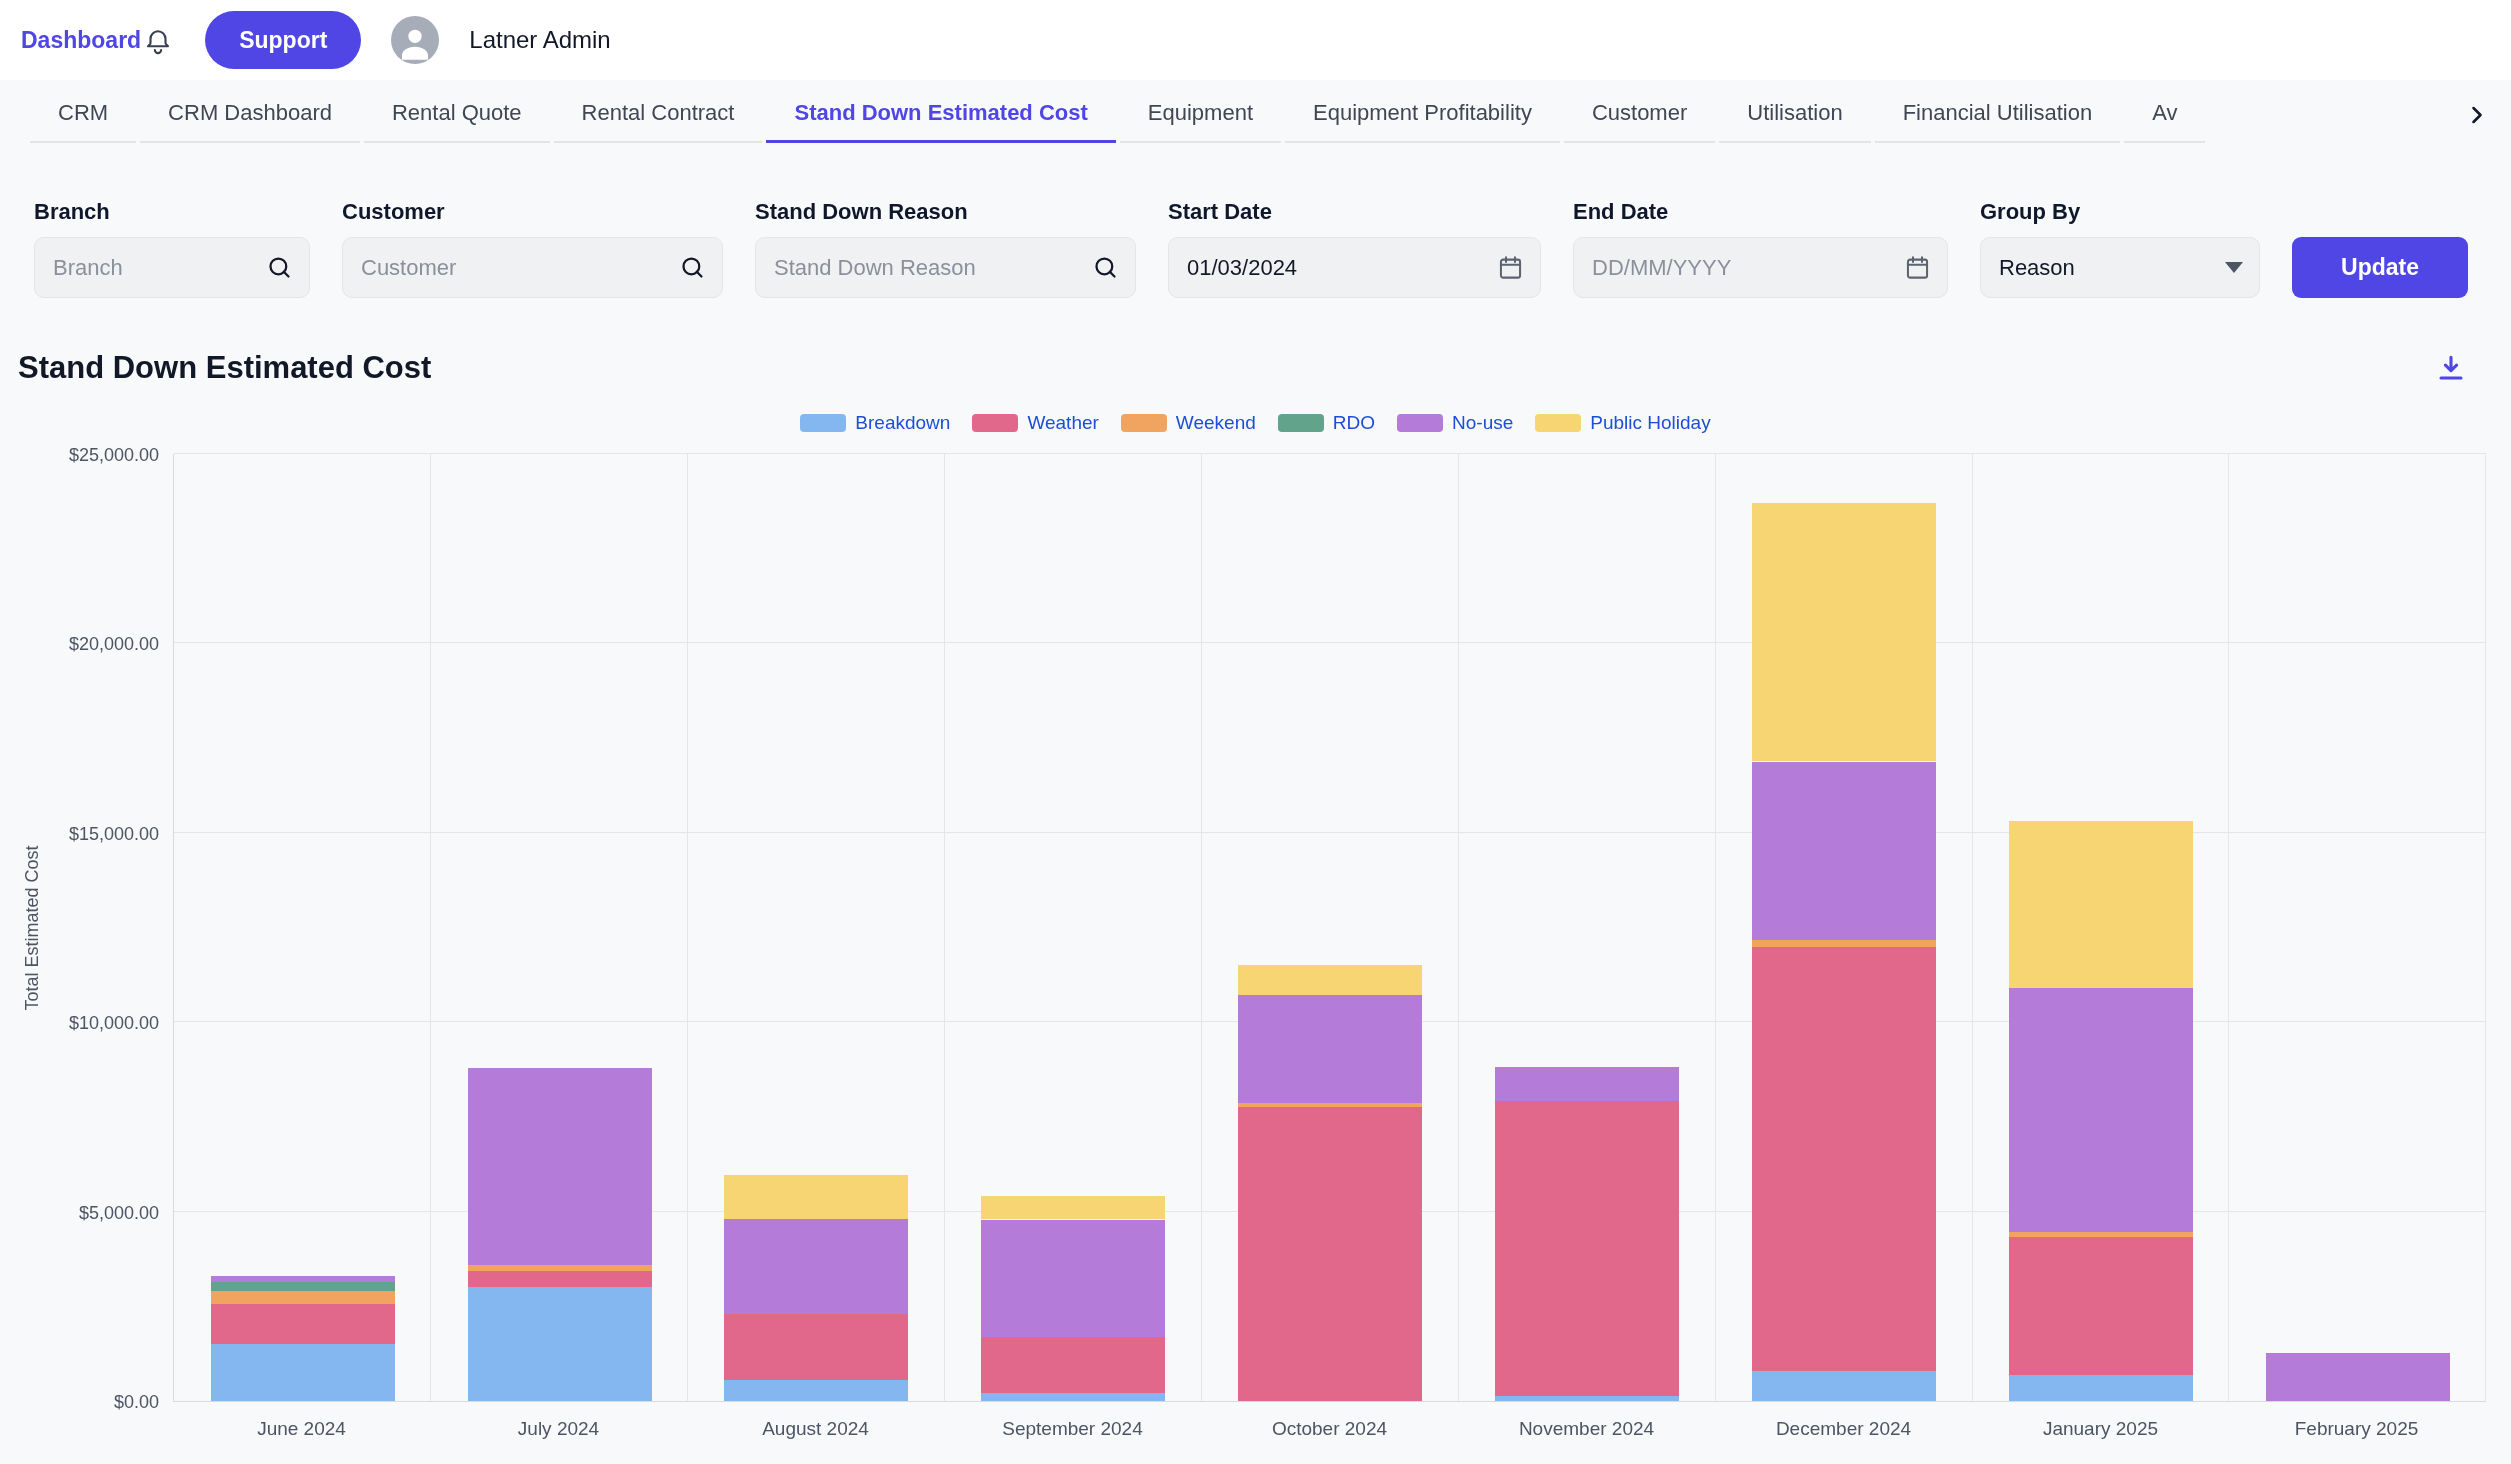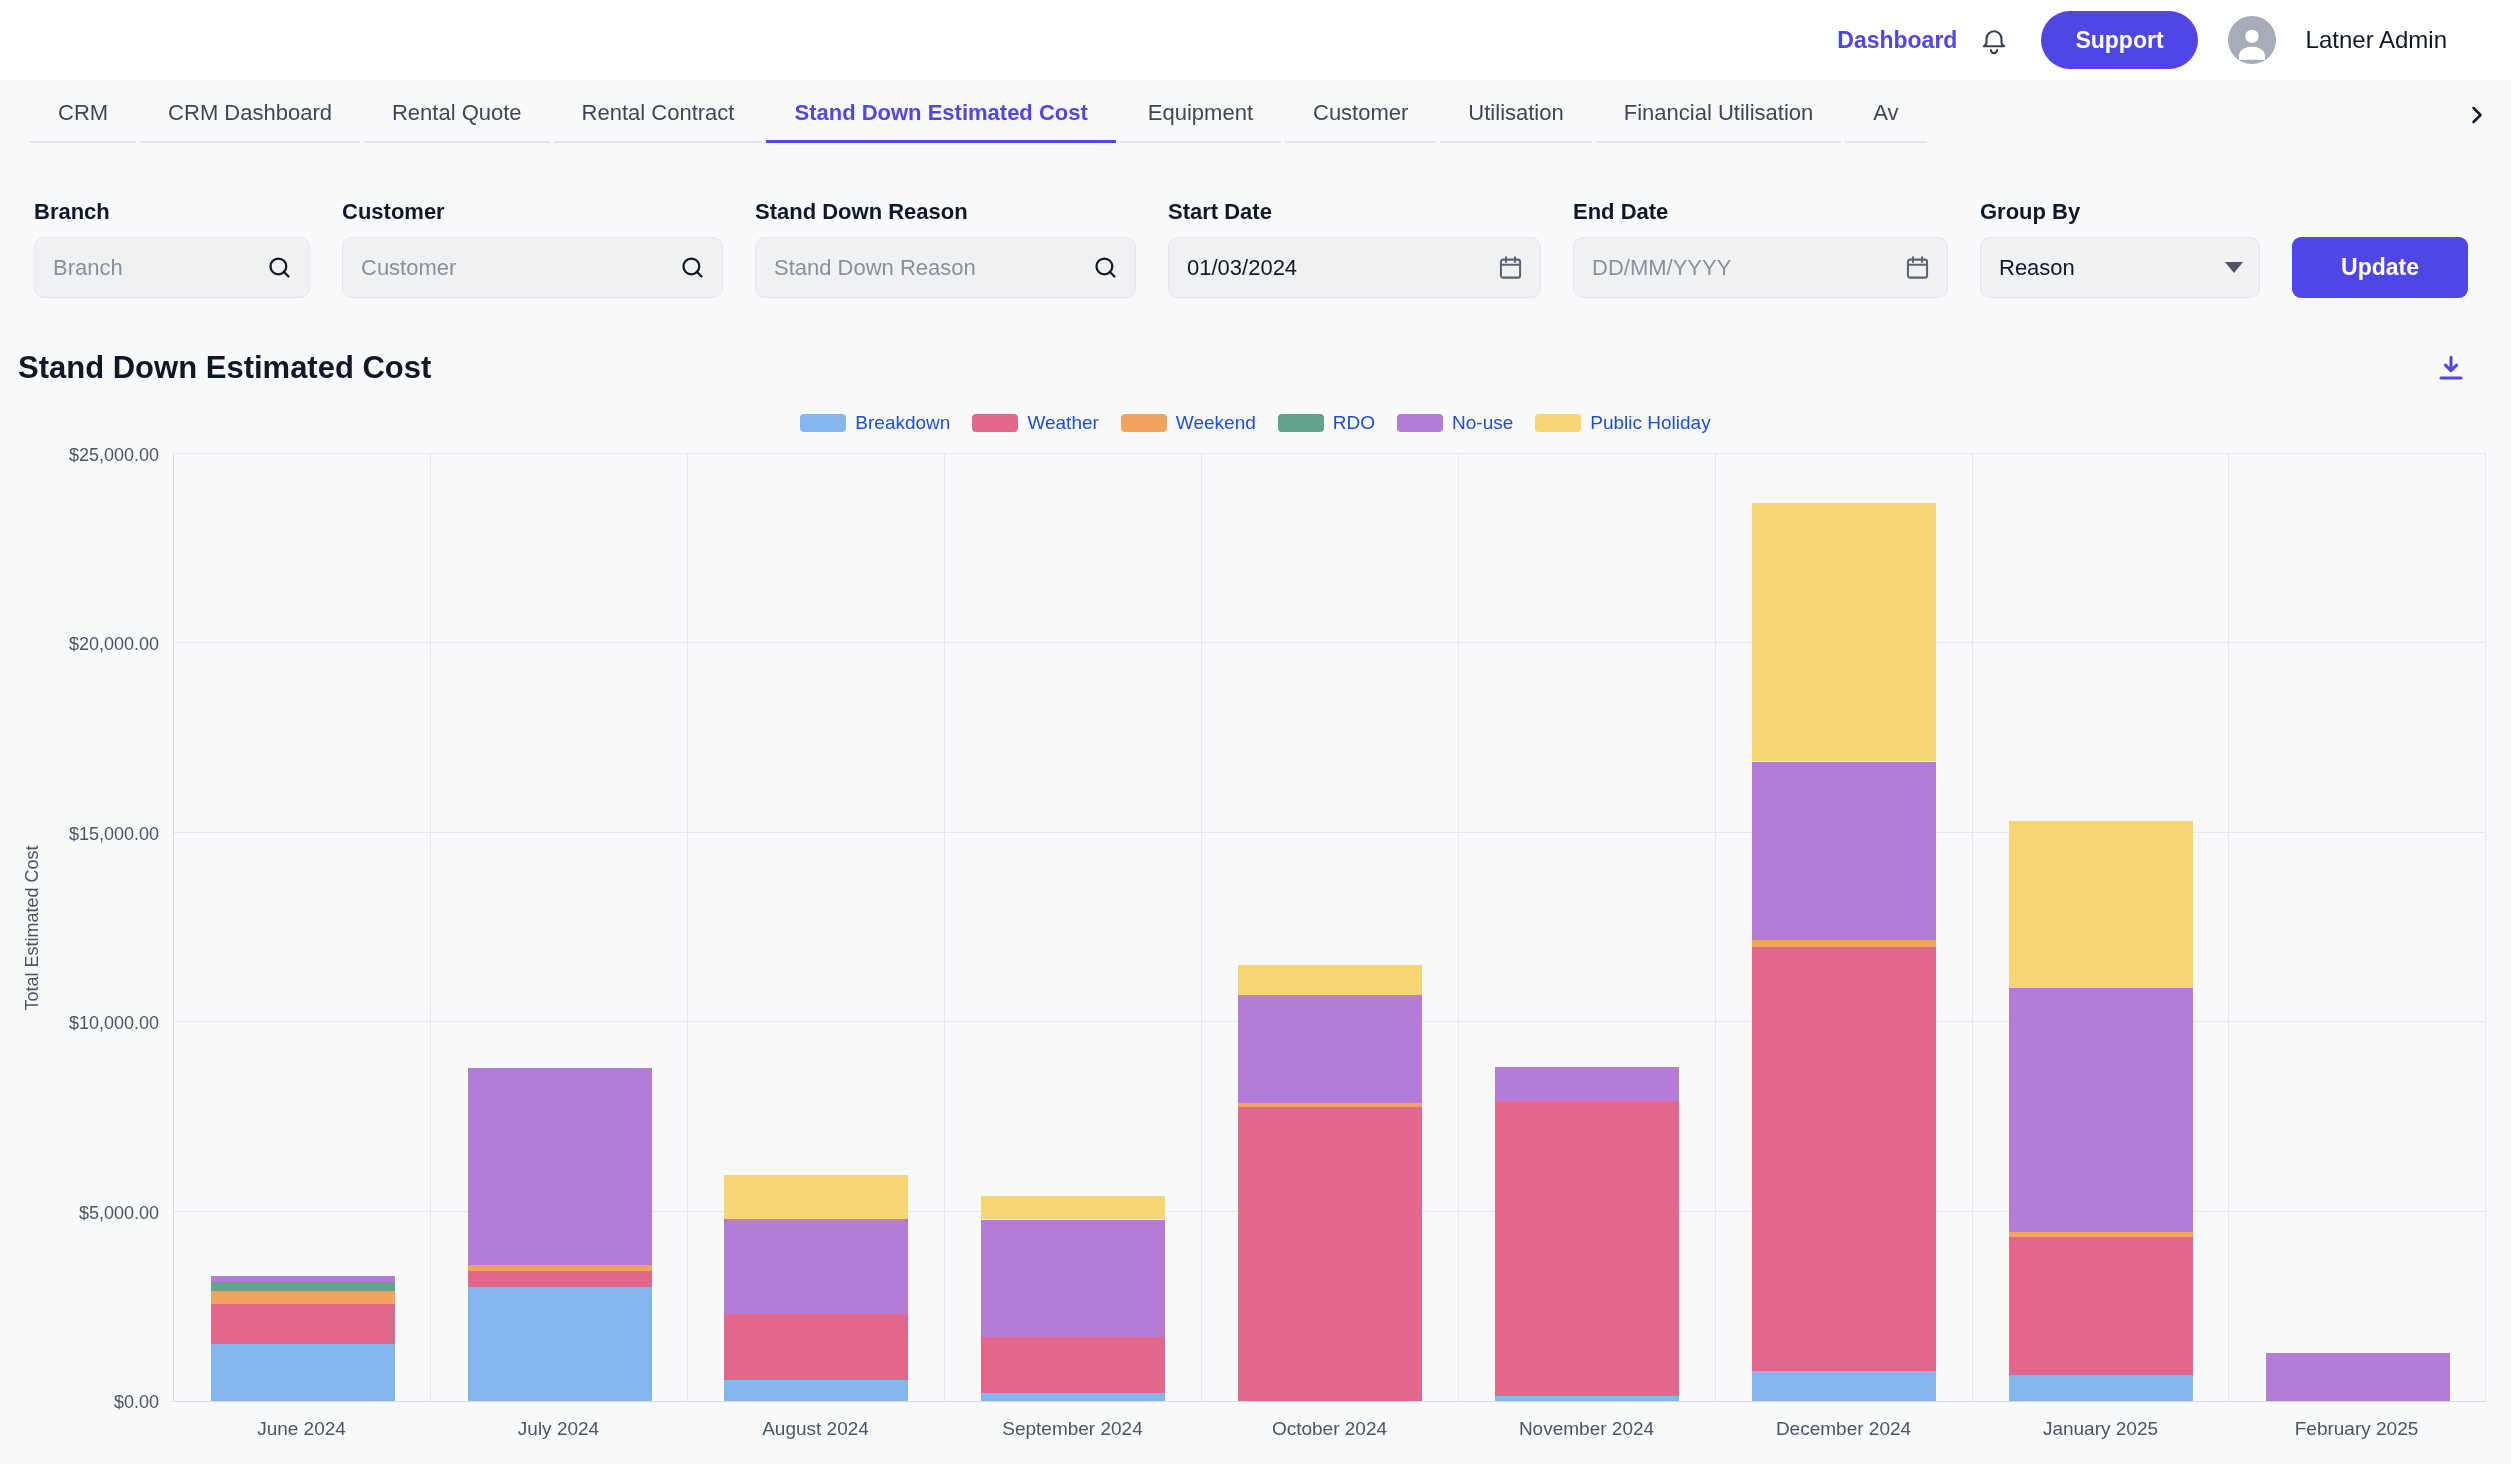--- a/index.html
+++ b/index.html
@@ -10,23 +10,22 @@
     color: #111827;
     overflow: hidden;
   }
 
   
   .header {
     height: 80px;
     background: #ffffff;
     display: flex;
     align-items: center;
-    justify-content: flex-end;
+    justify-content: flex-start;
     padding: 0 64px 0 21px;
-    gap: 20px;
   }
   .dashboard-link {
     color: #4f46e5;
     font-size: 23px;
     font-weight: 600;
     text-decoration: none;
     cursor: pointer;
   }
   .header-right { display: flex; align-items: center; gap: 30px; }
   .bell-btn { width: 34px; height: 34px; display: flex; align-items: center; justify-content: center; cursor: pointer; }
@@ -205,20 +204,21 @@
   </div>
 </header>
 
 <nav class="tabbar" id="tabbar">
   <div class="tab">CRM</div>
     <div class="tab">CRM Dashboard</div>
     <div class="tab">Rental Quote</div>
     <div class="tab">Rental Contract</div>
     <div class="tab active">Stand Down Estimated Cost</div>
     <div class="tab">Equipment</div>
+    <div class="tab">Equipment Profitability</div>
     <div class="tab">Customer</div>
     <div class="tab">Utilisation</div>
     <div class="tab">Financial Utilisation</div>
     <div class="tab">Av</div>
     <span class="tab-chevron" id="tab-chevron">
     <svg viewBox="0 0 24 24" fill="none" stroke="#111827" stroke-width="2.2" stroke-linecap="round" stroke-linejoin="round">
       <path d="M9 6l6 6-6 6"></path>
     </svg>
   </span>
 </nav>

